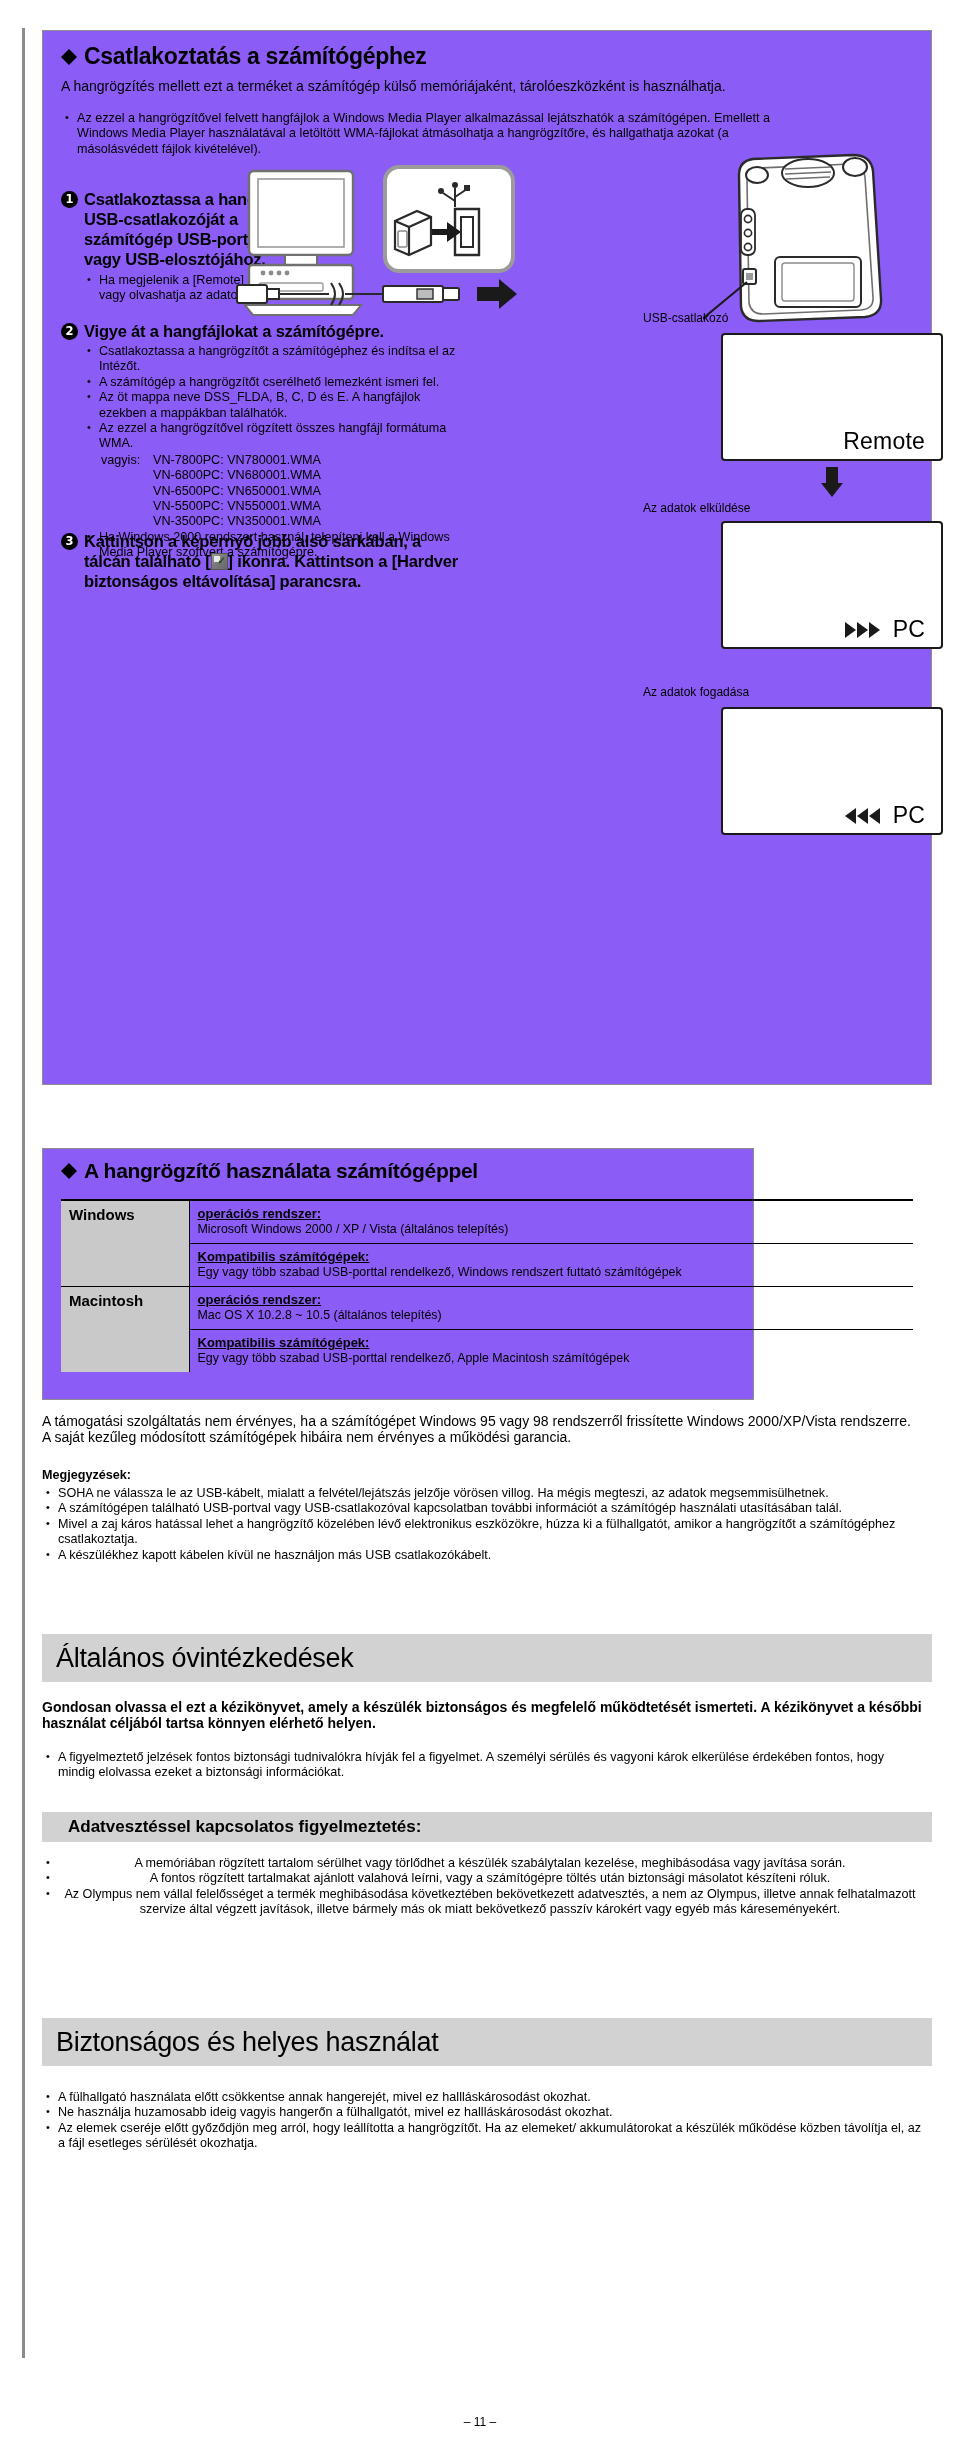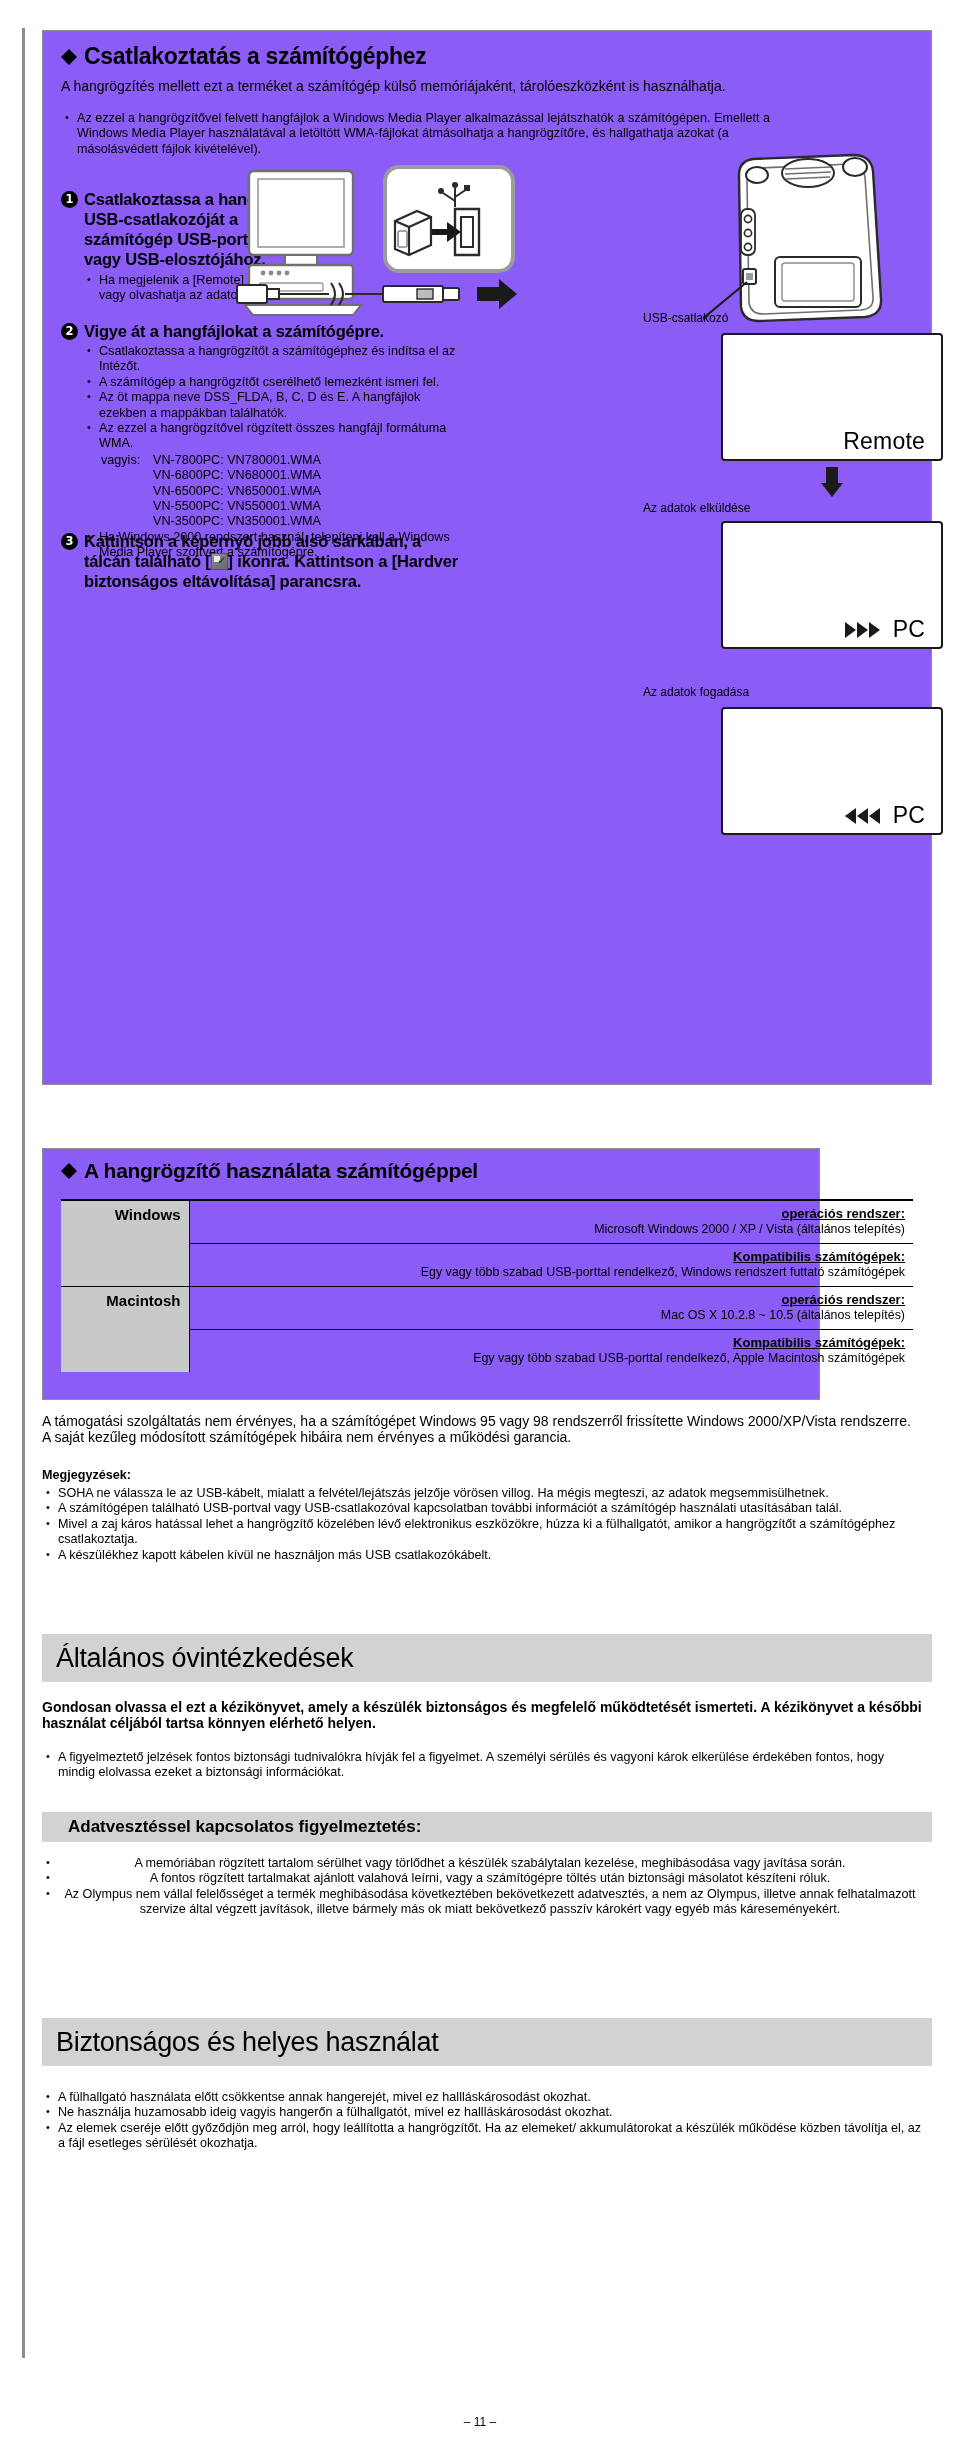--- a/index.html
+++ b/index.html
@@ -418,21 +418,21 @@
           <path d="M25 2 L14 10 L25 18 Z"></path>
           <path d="M37 2 L26 10 L37 18 Z"></path>
         </g>
       </svg>
       <span>PC</span>
     </div>
   </div>
 
 </div>
 
-<div class="boxed" style="left:42px; top:1148px; width:778px; height:252px;text-align:right;">
+<div class="boxed" style="left:42px; top:1148px; width:712px; height:252px;">
 
   <div style="position:absolute; left:18px; top:10px; width:850px;">
     <h2 class="sec-title" style="font-size:21px;">
       <span class="diamond"></span>
       <span class="t">A hangrögzítő használata számítógéppel</span>
     </h2>
   </div>
 
   <div style="position:absolute; left:18px; top:50px; width:852px;">
     <table class="ostab">

